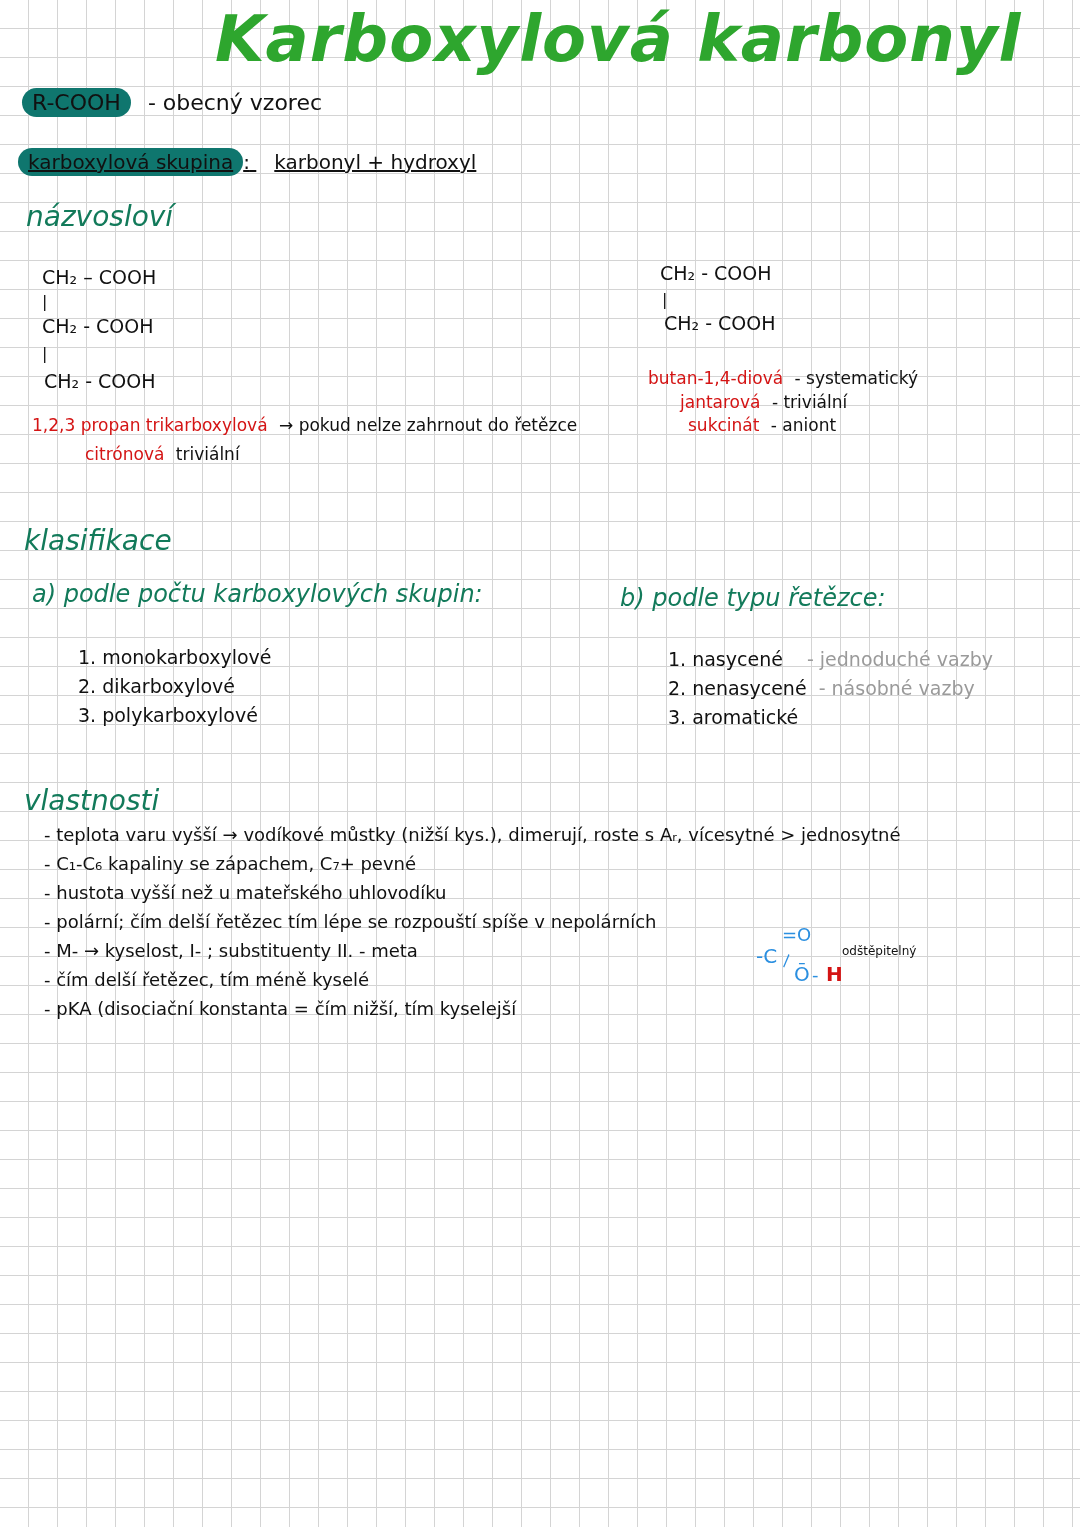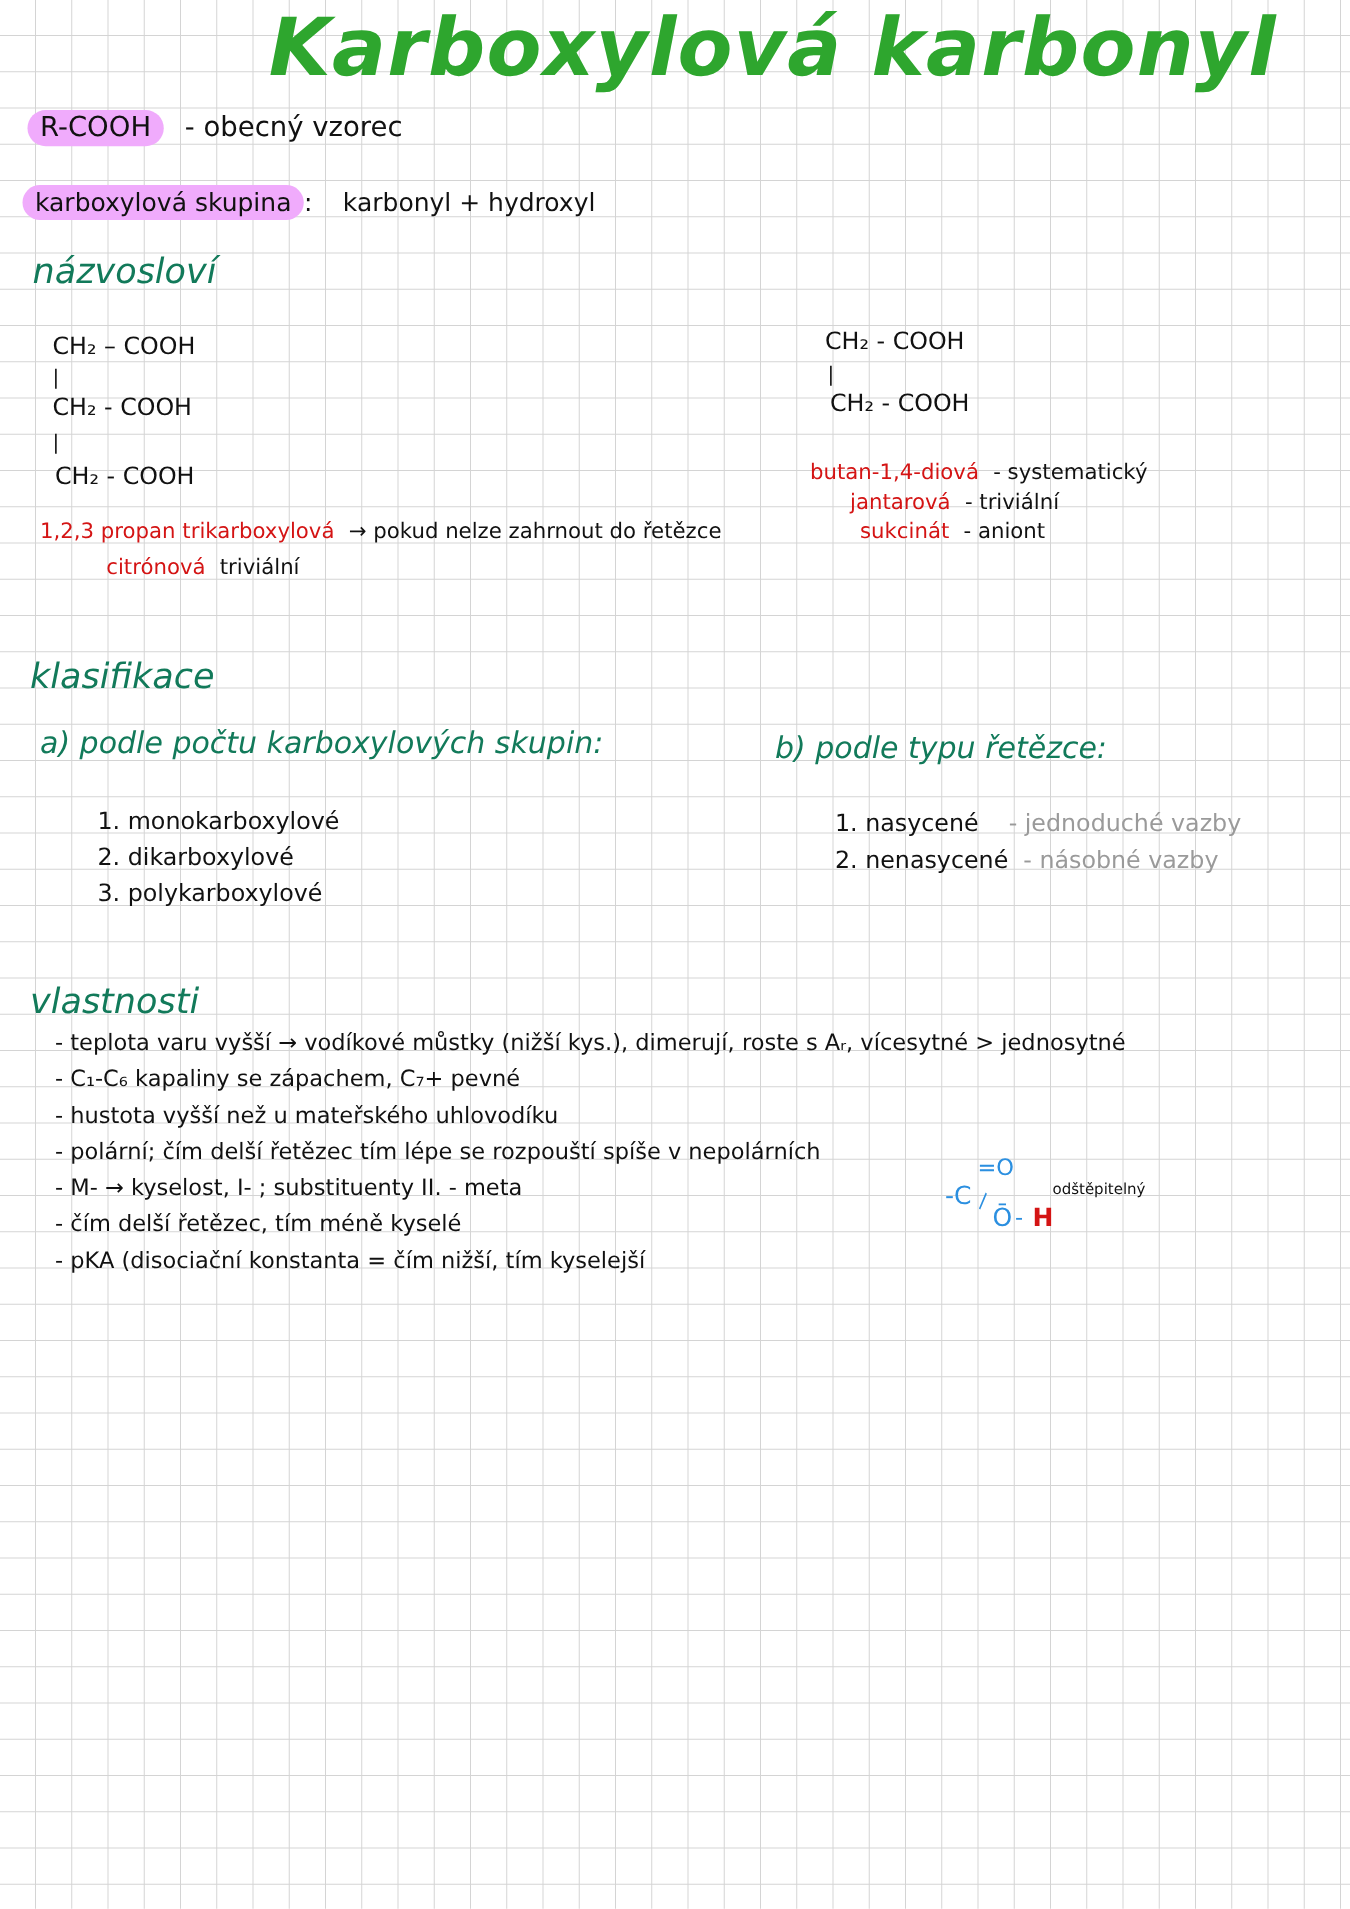--- a/index.html
+++ b/index.html
@@ -13,21 +13,21 @@
     background-position: 28px 28px;
     font-family: "DejaVu Sans", sans-serif;
     color: #111;
   }
   .abs { position: absolute; white-space: nowrap; }
   .title {
     font-family: "DejaVu Sans", sans-serif; font-size: 64px; font-weight: bold;
     color: #2ea62e; letter-spacing: 1px; font-style: italic;
   }
   .hl {
-    background: #f0abfc; border-radius: 18px; padding: 2px 10px;
+    background: #0f766e; border-radius: 18px; padding: 2px 10px;
   }
   .hand { font-size: 19px; }
   .teal { color: #127a5a; font-style: italic; }
   .red { color: #d41414; }
   .gray { color: #9a9a9a; }
   .blue { color: #2b8fe0; }
   .formula { font-family: "DejaVu Sans", sans-serif; font-size: 19px; line-height: 1; }
   .bond { position: absolute; font-size: 16px; }
   .section { font-size: 28px; }
   .sub-section { font-size: 24px; }
@@ -37,21 +37,21 @@
 </style>
 </head>
 <body>
 
 <div class="abs title" style="left:215px; top:2px;">Karboxylová karbonyl</div>
 
 <div class="abs hand" style="left:22px; top:90px; font-size:22px;">
   <span class="hl">R-COOH</span>
   <span style="margin-left:10px;">- obecný vzorec</span>
 </div>
-<div class="abs hand" style="left:18px; top:150px; font-size:20px;">
+<div class="abs hand" style="left:18px; top:150px; font-size:20px;text-decoration:underline;">
   <span class="hl">karboxylová skupina</span><span>:</span>
   <span style="margin-left:18px;">karbonyl + hydroxyl</span>
 </div>
 
 <div class="abs teal section" style="left:26px; top:200px;">názvosloví</div>
 
 <div class="abs formula" style="left:42px; top:268px;">CH₂ – COOH</div>
 <div class="bond" style="left:42px; top:292px;">|</div>
 <div class="abs formula" style="left:42px; top:317px;">CH₂ - COOH</div>
 <div class="bond" style="left:42px; top:344px;">|</div>
@@ -95,20 +95,23 @@
 <div class="abs teal sub-section" style="left:620px; top:584px;text-align:right;">b) podle typu řetězce:</div>
 <div class="abs list" style="left:668px; top:645px;">
   <div>
     <span>1. nasycené</span>
     <span class="gray" style="margin-left:18px;">- jednoduché vazby</span>
   </div>
   <div>
     <span>2. nenasycené</span>
     <span class="gray" style="margin-left:6px;">- násobné vazby</span>
   </div>
+  <div>
+    <span>3. aromatické</span>
+  </div>
 </div>
 
 <div class="abs teal section" style="left:24px; top:784px;">vlastnosti</div>
 <div class="abs props" style="left:44px; top:820px;">
   <div>- teplota varu vyšší → vodíkové můstky (nižší kys.), dimerují, roste s Aᵣ, vícesytné &gt; jednosytné</div>
   <div>- C₁-C₆ kapaliny se zápachem, C₇+ pevné</div>
   <div>- hustota vyšší než u mateřského uhlovodíku</div>
   <div>- polární; čím delší řetězec tím lépe se rozpouští spíše v nepolárních</div>
   <div>- M- → kyselost, I- ; substituenty II. - meta</div>
   <div>- čím delší řetězec, tím méně kyselé</div>

